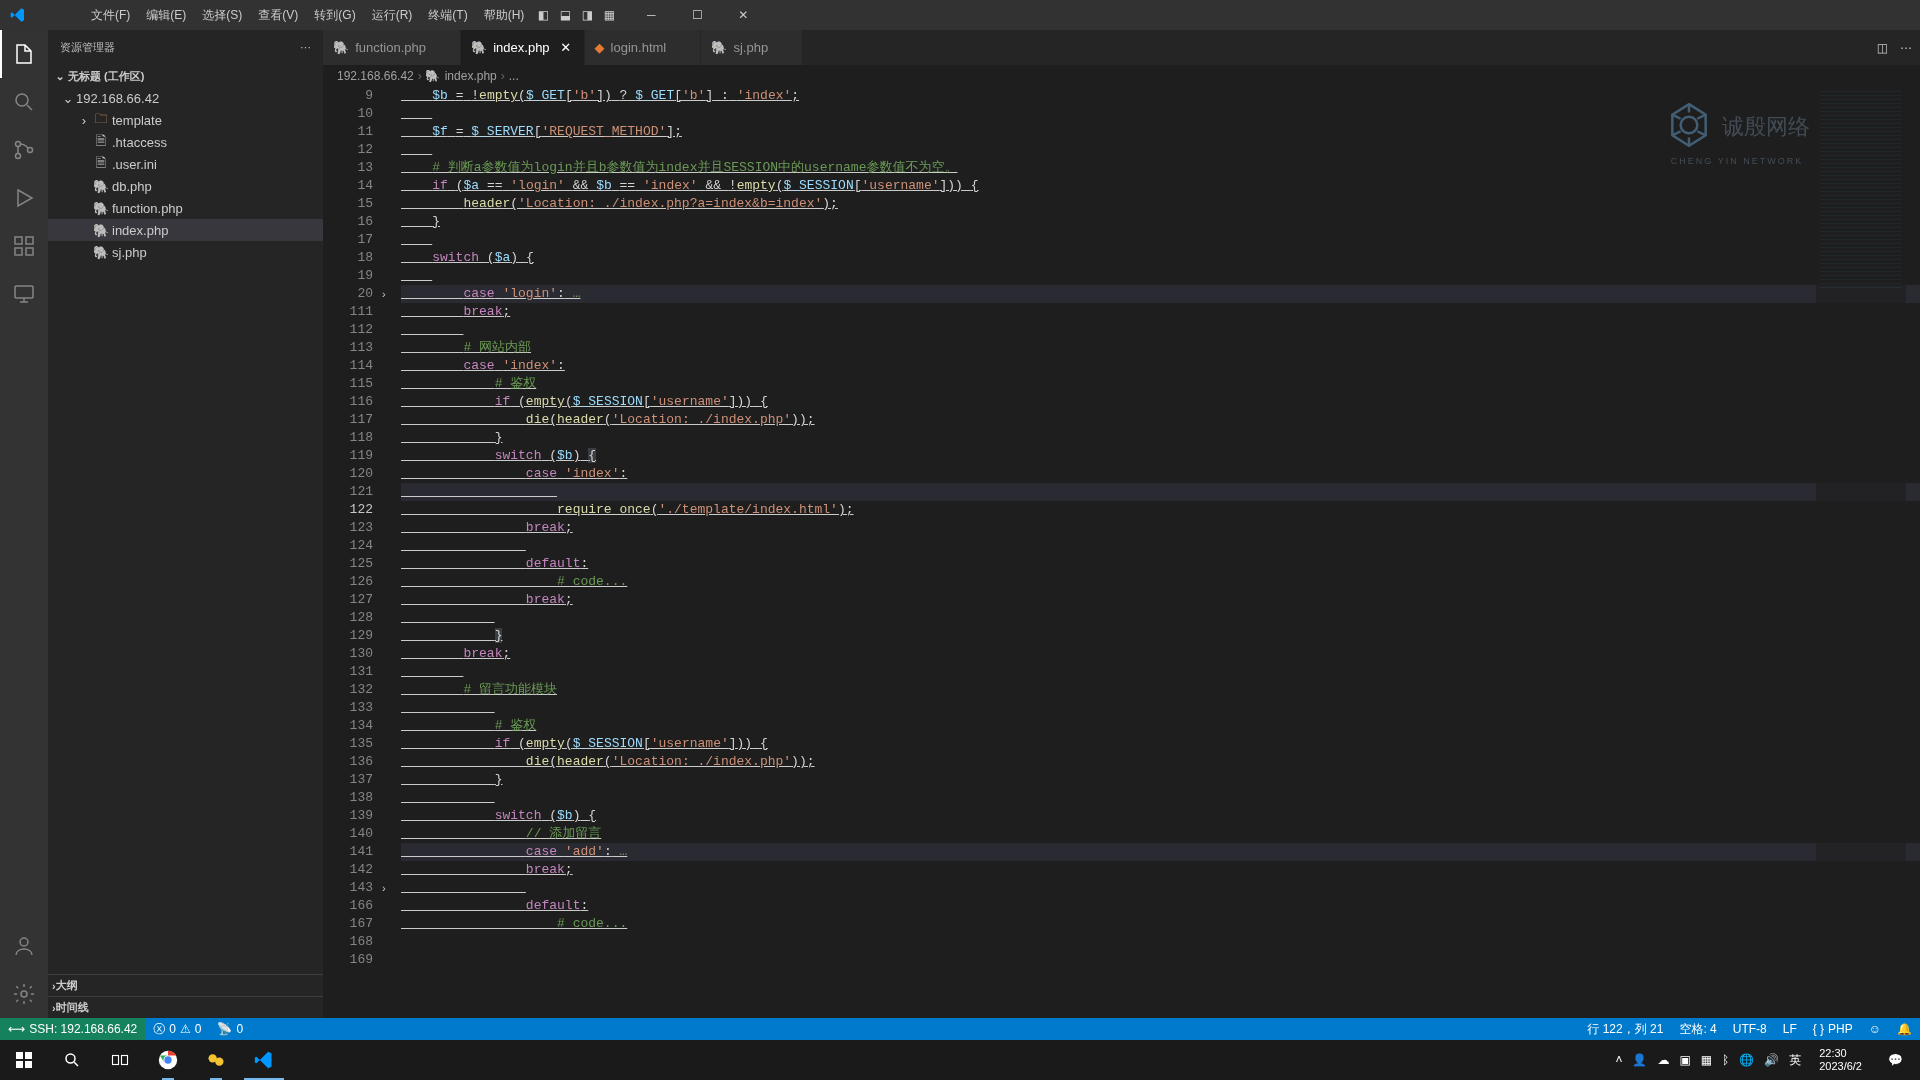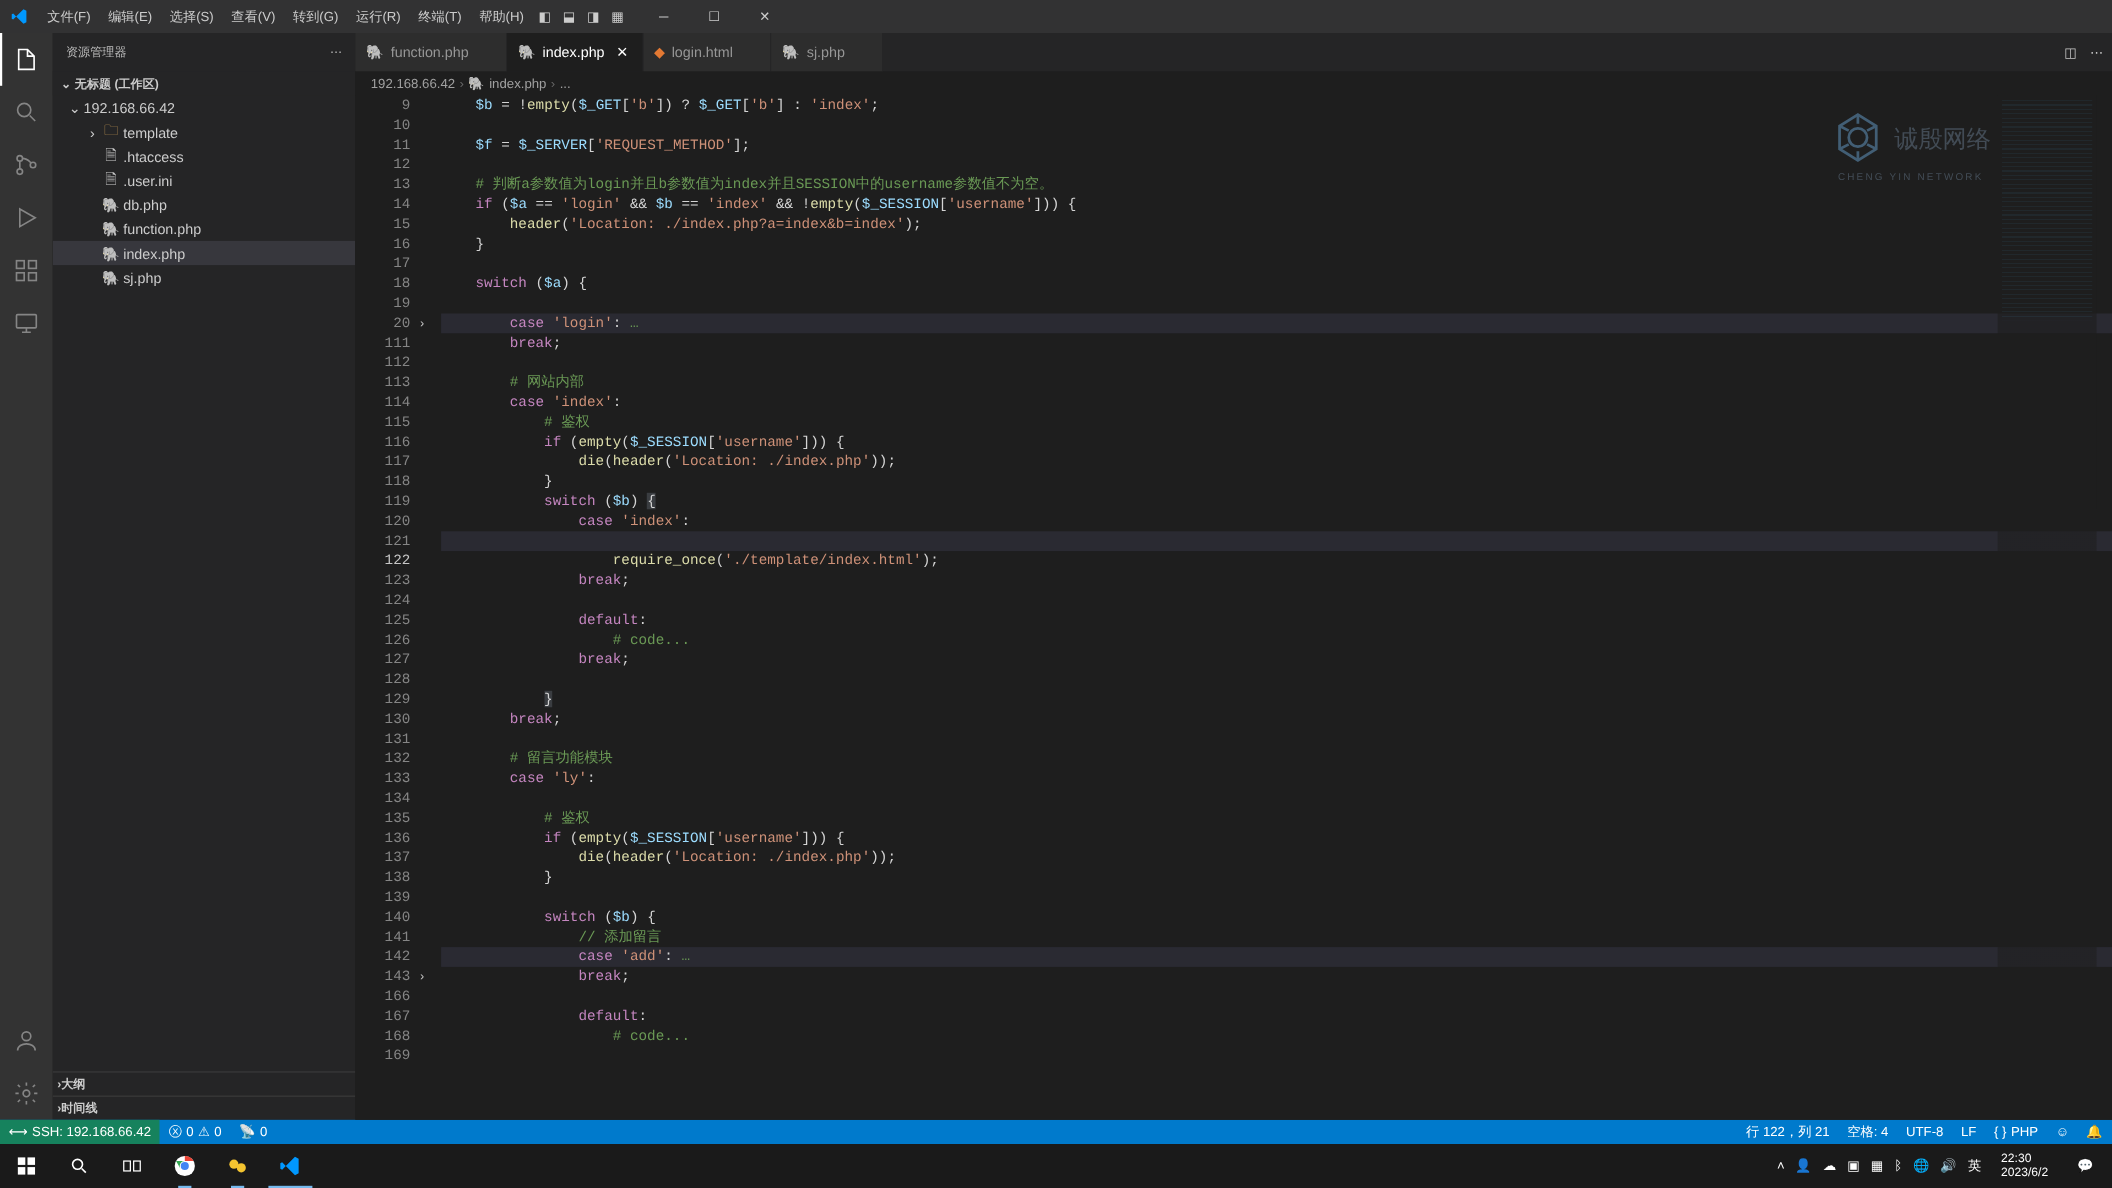--- a/index.html
+++ b/index.html
@@ -2,21 +2,21 @@
 <html><head>
 <meta charset="utf-8">
 <style>
 * { margin: 0; padding: 0; box-sizing: border-box; }
 body { font-family: "Segoe UI", "Microsoft YaHei", sans-serif; font-size: 12px; background: #1e1e1e; color: #cccccc; overflow: hidden; height: 100vh; display: flex; flex-direction: column; }
 
 
 .titlebar { height: 30px; background: #323233; display: flex; align-items: center; color: #cccccc; }
 .titlebar .logo { width: 35px; display: flex; justify-content: center; align-items: center; }
 .titlebar .logo svg { width: 16px; height: 16px; }
-.titlebar .menus { display: flex; }
+.titlebar .menus { display: flex; margin-left: 48px; }
 .titlebar .menus span { padding: 0 8px; cursor: pointer; font-size: 12px; line-height: 30px; }
 .titlebar .title { flex: 1; text-align: center; font-size: 12px; color: #cccccc; }
 .titlebar .right-icons { display: flex; align-items: center; }
 .titlebar .right-icons .layout-icons { display: flex; padding-right: 8px; }
 .titlebar .right-icons .layout-icons span { width: 22px; height: 22px; display: flex; justify-content: center; align-items: center; cursor: pointer; }
 .titlebar .winbtns { display: flex; }
 .titlebar .winbtns span { width: 46px; height: 30px; display: flex; justify-content: center; align-items: center; cursor: pointer; }
 
 
 .main { flex: 1; display: flex; min-height: 0; }
@@ -56,21 +56,21 @@
 
 .breadcrumb { height: 22px; display: flex; align-items: center; padding-left: 14px; font-size: 12px; color: #a0a0a0; background: #1e1e1e; }
 .breadcrumb .sep { margin: 0 4px; color: #666; }
 .breadcrumb .ficon { margin-right: 4px; }
 
 .code { flex: 1; display: flex; font-family: Consolas, "Courier New", monospace; font-size: 13px; line-height: 18px; overflow: hidden; position: relative; }
 .gutter { width: 60px; text-align: right; color: #858585; padding-right: 10px; user-select: none; }
 .gutter .ln { height: 18px; position: relative; }
 .gutter .ln.current { color: #c6c6c6; }
 .gutter .fold { position: absolute; right: -14px; top: 1px; color: #c5c5c5; font-size: 11px; cursor: pointer; }
-.lines { flex: 1; padding-left: 18px; position: relative; }
+.lines { flex: 1; padding-left: 18px; position: relative; text-decoration: underline; }
 .lines .line { height: 18px; white-space: pre; }
 .lines .line.hl { background: #2a2a32; }
 .lines .line.current { background: #2a2a32; }
 
 
 .kw { color: #c586c0; }
 .var { color: #9cdcfe; }
 .fn { color: #dcdcaa; }
 .str { color: #ce9178; }
 .cmt { color: #6a9955; }
@@ -379,21 +379,20 @@
           <div class="line">                <span class="kw">break</span><span class="pun">;</span></div>
           <div class="line">                </div>
           <div class="line">                <span class="kw">default</span><span class="pun">:</span></div>
           <div class="line">                    <span class="cmt"># code...</span></div>
           <div class="line">                <span class="kw">break</span><span class="pun">;</span></div>
           <div class="line">            </div>
           <div class="line">            <span class="pun cursor-highlight">}</span></div>
           <div class="line">        <span class="kw">break</span><span class="pun">;</span></div>
           <div class="line">        </div>
           <div class="line">        <span class="cmt"># 留言功能模块</span></div>
-          <div class="line">        <span class="kw">case</span> <span class="str">'ly'</span><span class="pun">:</span></div>
           <div class="line">            </div>
           <div class="line">            <span class="cmt"># 鉴权</span></div>
           <div class="line">            <span class="kw">if</span> <span class="pun">(</span><span class="fn">empty</span><span class="pun">(</span><span class="var">$_SESSION</span><span class="pun">[</span><span class="str">'username'</span><span class="pun">]))</span> <span class="pun">{</span></div>
           <div class="line">                <span class="fn">die</span><span class="pun">(</span><span class="fn">header</span><span class="pun">(</span><span class="str">'Location: ./index.php'</span><span class="pun">));</span></div>
           <div class="line">            <span class="pun">}</span></div>
           <div class="line">            </div>
           <div class="line">            <span class="kw">switch</span> <span class="pun">(</span><span class="var">$b</span><span class="pun">)</span> <span class="pun">{</span></div>
           <div class="line">                <span class="cmt">// 添加留言</span></div>
           <div class="line hl">                <span class="kw">case</span> <span class="str">'add'</span><span class="pun">:</span><span class="cmt"> …</span></div>
           <div class="line">                <span class="kw">break</span><span class="pun">;</span></div>

